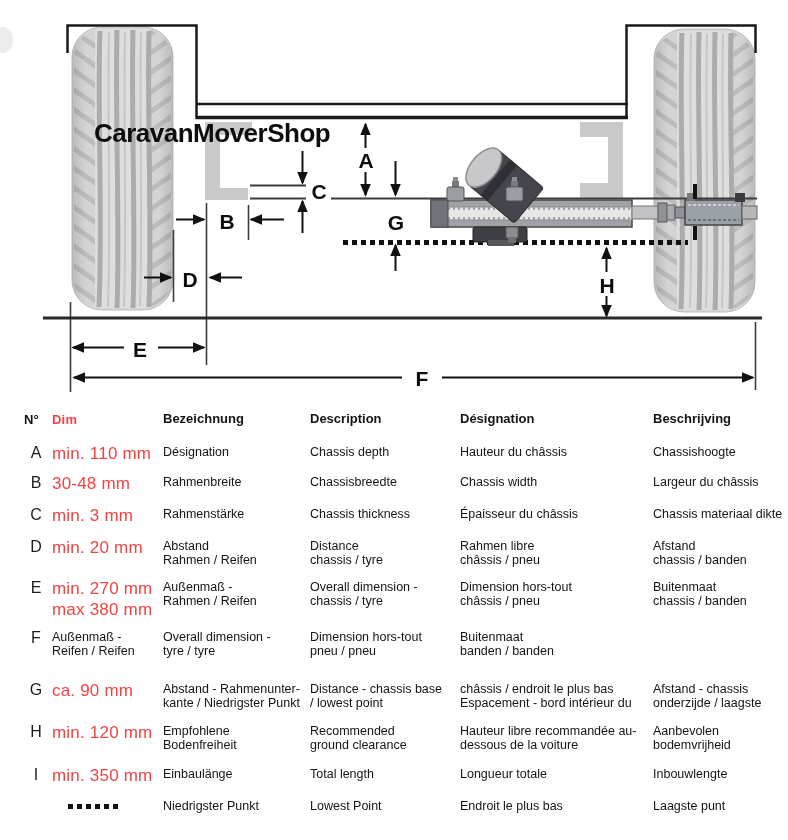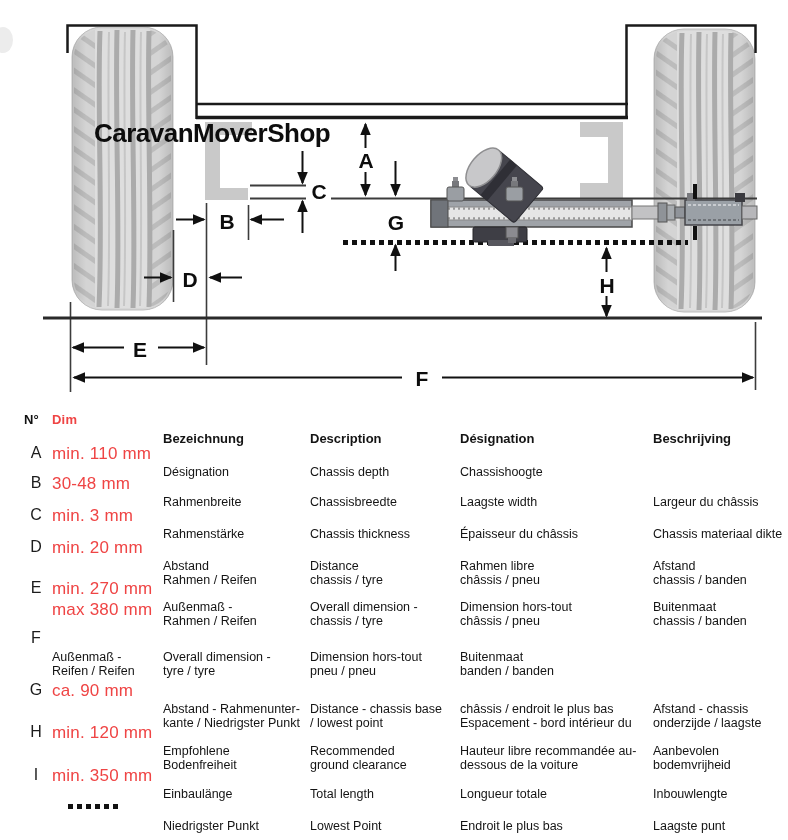--- a/index.html
+++ b/index.html
@@ -10,21 +10,21 @@
   #diagram .logo-text{font-size:26px;letter-spacing:-0.5px;}
   
   #dims-table{position:absolute;left:0;top:412px;right:0;}
   .thead,.trow{display:grid;grid-template-columns:28px 111px 147px 150px 193px 1fr;padding-left:24px;align-items:start;}
   .thead{height:31px;font-size:13px;font-weight:bold;}
   .cell{overflow:visible;}
   .c-no{text-align:center;padding-right:4px;font-size:16px;color:#1c1c1c;padding-top:1px;}
   .thead .c-no{text-align:left;padding-right:0;font-size:13px;color:#111;padding-top:0;}
   .c-dim{font-size:17px;line-height:21px;color:#ef4444;letter-spacing:0.2px;}
   .thead .c-dim{font-size:13px;line-height:15px;}
-  .c-de,.c-en,.c-fr,.c-nl{font-size:12.5px;line-height:14px;color:#141414;padding-top:2px;margin-top:20px;}
+  .c-de,.c-en,.c-fr,.c-nl{font-size:12.5px;line-height:14px;color:#141414;padding-top:2px;}
   .thead .c-de,.thead .c-en,.thead .c-fr,.thead .c-nl{font-size:13px;padding-top:0;}
   #rows .trow:nth-child(1){height:30px}
   #rows .trow:nth-child(2){height:32px}
   #rows .trow:nth-child(3){height:32px}
   #rows .trow:nth-child(4){height:41px}
   #rows .trow:nth-child(5){height:50px}
   #rows .trow:nth-child(6){height:52px}
   #rows .trow:nth-child(7){height:42px}
   #rows .trow:nth-child(8){height:43px}
   #rows .trow:nth-child(9){height:32px}
@@ -204,39 +204,42 @@
         </div>
         <div class="cell c-dim">
           <div>min. 110 mm</div>
         </div>
         <div class="cell c-de">
           <div>Désignation</div>
         </div>
         <div class="cell c-en">
           <div>Chassis depth</div>
         </div>
+        <div class="cell c-fr">
+          <div>Hauteur du châssis</div>
+        </div>
         <div class="cell c-nl">
           <div>Chassishoogte</div>
         </div>
       </div>
       <div class="trow">
         <div class="cell c-no">
           <div>B</div>
         </div>
         <div class="cell c-dim">
           <div>30-48 mm</div>
         </div>
         <div class="cell c-de">
           <div>Rahmenbreite</div>
         </div>
         <div class="cell c-en">
           <div>Chassisbreedte</div>
         </div>
         <div class="cell c-fr">
-          <div>Laagste width</div>
+          <div>Chassis width</div>
         </div>
         <div class="cell c-nl">
           <div>Largeur du châssis</div>
         </div>
       </div>
       <div class="trow">
         <div class="cell c-no">
           <div>C</div>
         </div>
         <div class="cell c-dim">

